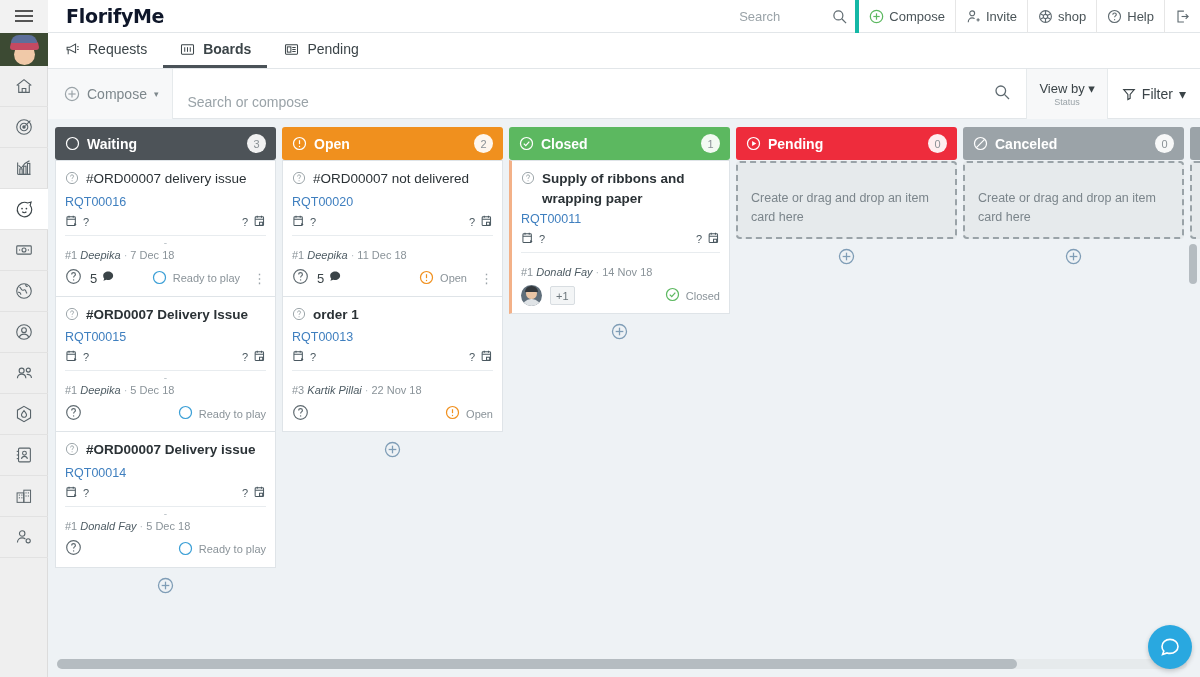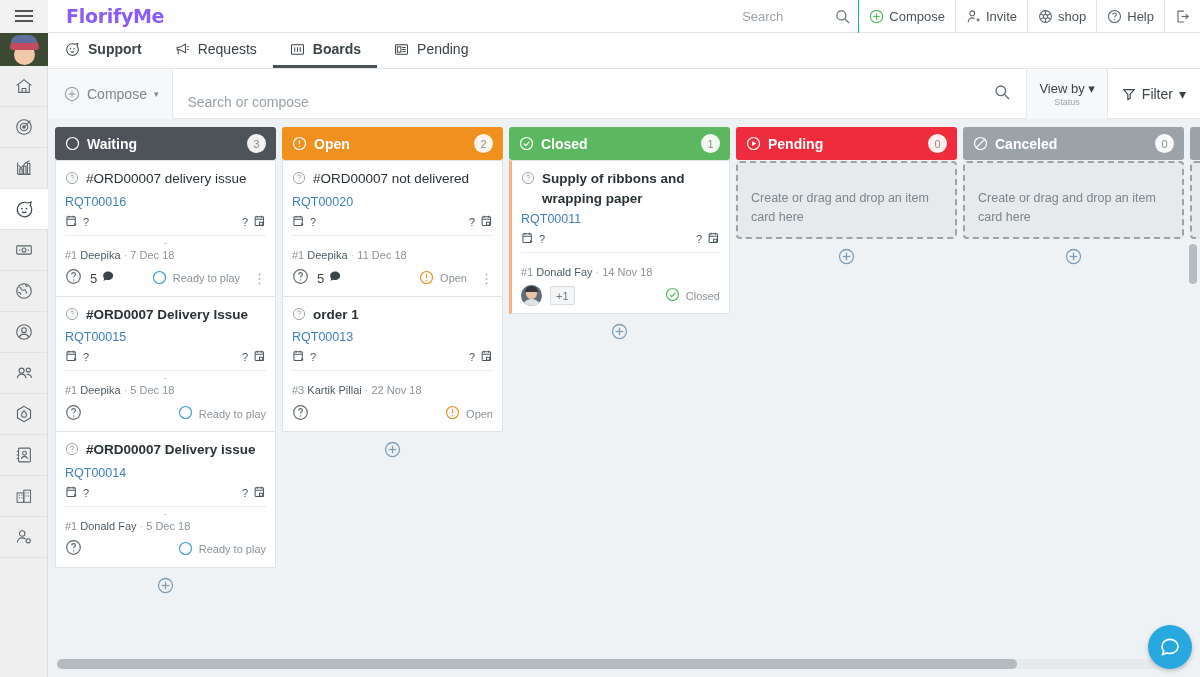--- a/index.html
+++ b/index.html
@@ -15,27 +15,27 @@
     background: #fff; border-bottom: 1px solid #e2e6e9;
     display: flex; align-items: center;
   }
   .hamburger {
     width: 48px; height: 33px; display: flex; flex-direction: column;
     align-items: center; justify-content: center; gap: 3px; cursor: pointer;
     background: #f2f2f2;
   }
   .hamburger i { display: block; width: 18px; height: 2px; background: #555; }
   .brand {
-    margin-left: 18px; font-size: 19px; font-weight: bold; color: #8b5cf6;
+    margin-left: 18px; font-size: 19px; font-weight: bold; color: #0f172a;
     font-family: "DejaVu Sans", sans-serif; letter-spacing: -0.3px;
   }
   .topbar-right { margin-left: auto; display: flex; align-items: center; height: 33px; }
   .tb-search {
     display: flex; align-items: center; height: 33px; padding: 0 8px 0 0;
-    border-right: 1px solid #14b8a6; gap: 52px;
+    border-right: 4px solid #14b8a6; gap: 52px;
   }
   .tb-search .ph { color: #9aa3a8; font-size: 13px; }
   .tb-item {
     display: flex; align-items: center; gap: 5px; height: 33px;
     padding: 0 10px; border-right: 1px solid #e6e6e6; cursor: pointer;
     color: #4a5458; font-size: 13px; white-space: nowrap;
   }
   .tb-item:last-child { border-right: none; }
   .ico { display: inline-block; line-height: 0; }
   
@@ -142,21 +142,21 @@
   .c-ref { color: #3f7fbf; font-size: 12.5px; margin-bottom: 5px; }
   .c-dates {
     display: flex; align-items: center; justify-content: space-between;
     border-bottom: 1px solid #e8ecef; padding-bottom: 5px; margin-bottom: 2px;
     color: #4a5860; font-size: 11px;
   }
   .c-dates .l, .c-dates .r { display: flex; align-items: center; gap: 4px; }
   .c-dash { text-align: center; color: #b9c1c6; font-size: 10px; height: 9px; line-height: 9px; }
   .c-meta { font-size: 11px; color: #8a9399; margin: 2px 0 3px 0; }
   .c-meta .num { color: #8a9399; }
-  .c-meta .who { color: #4d5b63; }
+  .c-meta .who { color: #4d5b63; font-style: italic; }
   .c-meta .dot { color: #b9c1c6; margin: 0 3px; }
   .c-foot {
     display: flex; align-items: center; gap: 8px; padding-top: 3px; min-height: 26px;
   }
   .c-foot .cmt { display: flex; align-items: center; gap: 3px; color: #3b4448; font-size: 13px; }
   .c-status {
     margin-left: auto; display: flex; align-items: center; gap: 6px;
     font-size: 11px; color: #8a9399;
   }
   .c-kebab { color: #9aa3a8; font-size: 13px; letter-spacing: 0; margin-left: 5px; cursor: pointer; }
@@ -407,31 +407,20 @@
       <svg width="20" height="20" viewBox="0 0 22 22" fill="none" stroke="#59646a" stroke-width="1.2">
         <circle cx="9" cy="7.2" r="3"></circle>
           <path d="M3.8 17c0-3 2.3-5 5.2-5 1.4 0 2.7.5 3.6 1.3"></path>
         <circle cx="15.6" cy="15.2" r="2.3"></circle>
       </svg>
     </span>
   </div>
 </div>
 
 <div class="tabsrow">
-  <div class="tab bold">
-    <span class="ico">
-      <svg width="17" height="17" viewBox="0 0 22 22" fill="none" stroke="#3b4448" stroke-width="1.3">
-        <path d="M18.6 11a7.6 7.6 0 1 1-4.3-6.8l3.6-1-1 3.4A7.5 7.5 0 0 1 18.6 11z"></path>
-        <circle cx="8.4" cy="10" r="0.9" fill="#3b4448" stroke="none"></circle>
-        <circle cx="13" cy="10" r="0.9" fill="#3b4448" stroke="none"></circle>
-        <path d="M8.6 13.4c1.3 1.2 3.1 1.2 4.4 0"></path>
-      </svg>
-    </span>
-    <span>Support</span>
-  </div>
   <div class="tab">
     <span class="ico">
       <svg width="17" height="17" viewBox="0 0 22 22" fill="none" stroke="#3b4448" stroke-width="1.3">
         <path d="M4 8.2h3.4L15 4v11L7.4 11.4H4z"></path>
           <line x1="5.4" y1="11.5" x2="5.4" y2="17"></line>
         <line x1="17" y1="7.5" x2="19" y2="7.5"></line>
           <line x1="17" y1="11" x2="19" y2="11"></line>
       </svg>
     </span>
     <span>Requests</span>

